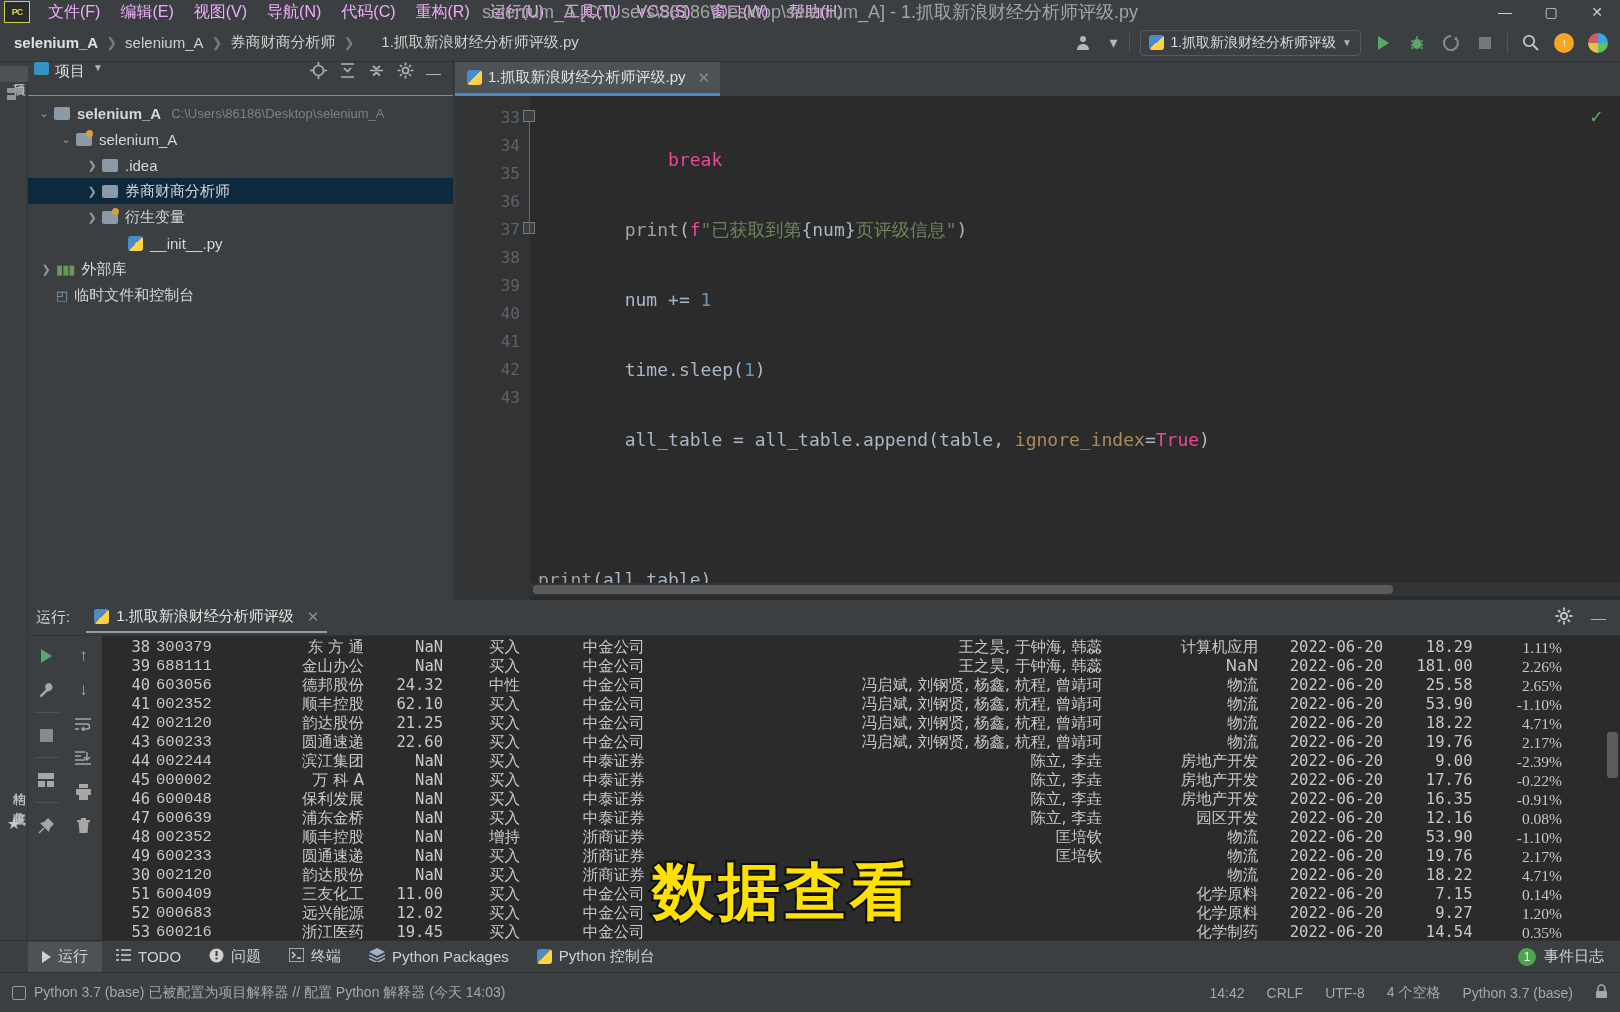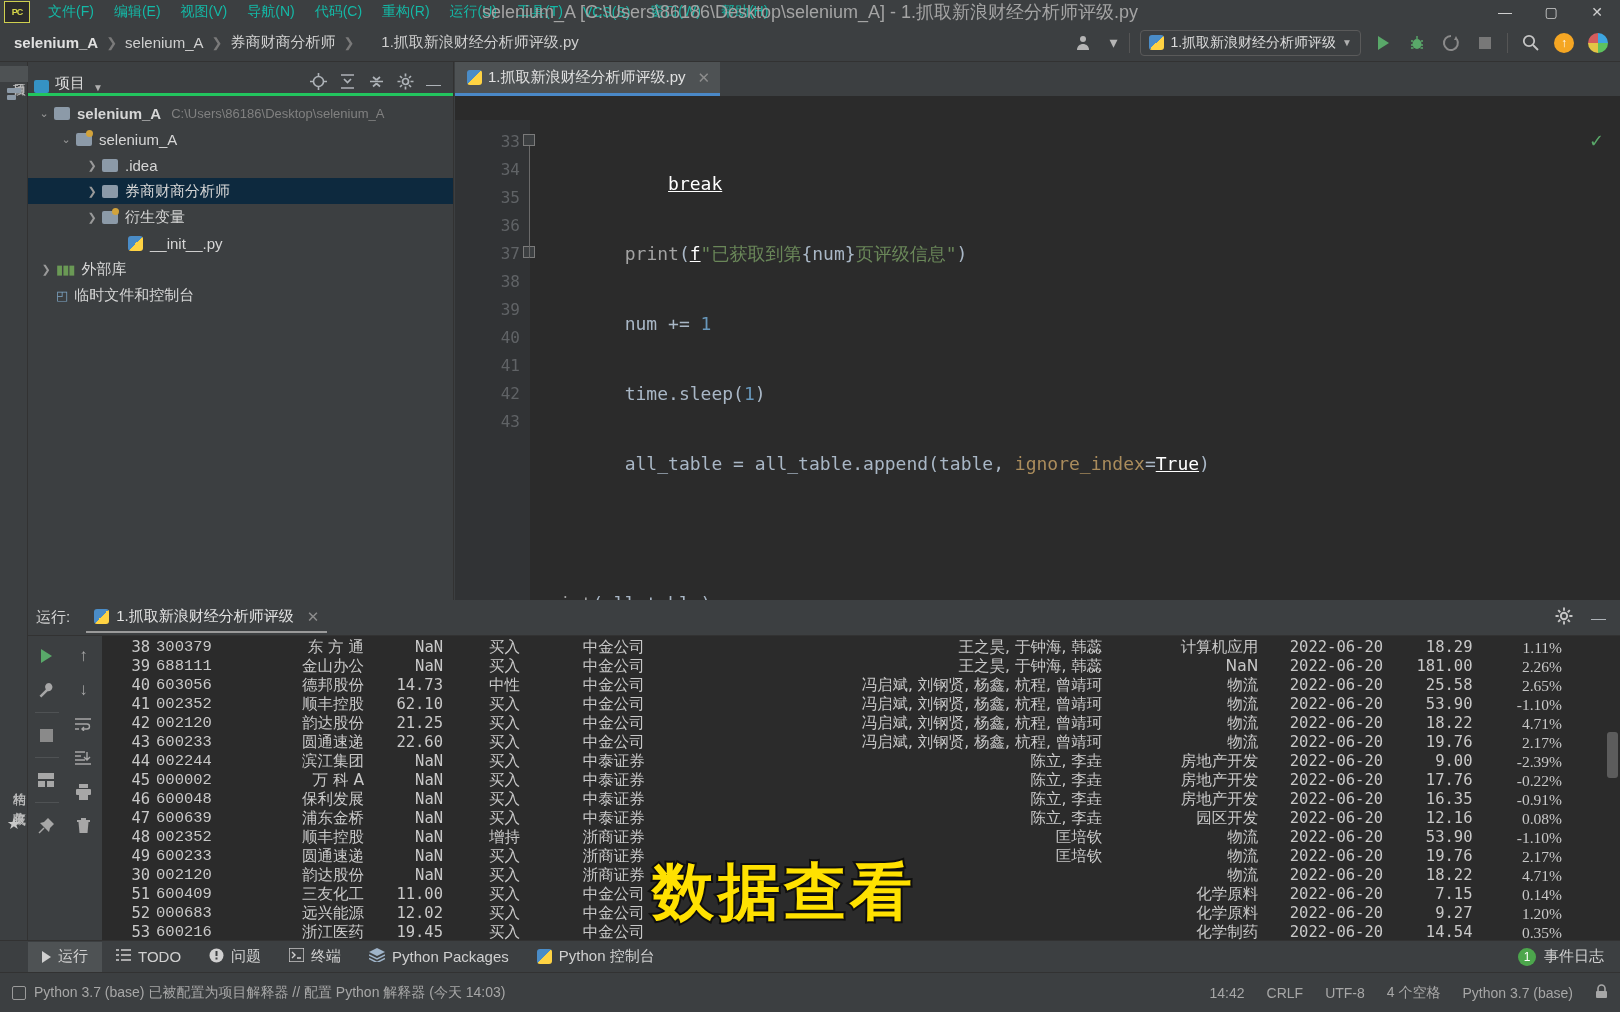--- a/index.html
+++ b/index.html
@@ -18,21 +18,21 @@
     background: #3c3f41; display: flex; align-items: center;
   }
   .logo-box {
     width: 26px; height: 22px; margin-left: 4px;
     background: #2b2b2b; border: 1px solid #cfd04f;
     display: flex; align-items: center; justify-content: center;
     font-size: 9px; color: #d8d84a; font-weight: bold; letter-spacing: -1px;
   }
   .menubar { display: flex; align-items: center; margin-left: 10px; gap: 4px; }
   .menu-item {
-    font-size: 14px; color: #14b8a6; padding: 2px 8px; white-space: nowrap;
+    font-size: 16px; color: #f0abfc; padding: 2px 8px; white-space: nowrap;
   }
   .win-title {
     position: absolute; left: 0; right: 0; text-align: center;
     font-size: 18px; color: #a4a4a4; pointer-events: none;
   }
   .win-ctrls {
     margin-left: auto; display: flex; align-items: center; gap: 0px; z-index: 5;
   }
   .win-btn {
     width: 46px; height: 24px; display: flex; align-items: center;
@@ -94,22 +94,22 @@
   }
   .vtab.sel { background: #4e5254; }
   .strip-icon { width: 28px; text-align:center; color:#a9b7c6; font-size: 14px; margin: 6px 0;}
 
   
   .project-panel {
     position: absolute; left: 28px; top: 62px; width: 426px; height: 538px;
     background: #3c3f41; border-right: 1px solid #323232;
   }
   .panel-head {
-    height: 34px; display: flex; align-items: flex-end; padding: 0 6px;
-    border-bottom: 3px solid #22c55e;
+    height: 34px; display: flex; align-items: flex-start; padding: 0 6px;
+    border-bottom: 1px solid #22c55e;
   }
   .panel-title { font-size: 15px; color: #dcdcdc; margin-left: 6px; }
   .blue-sq { width: 15px; height: 13px; background: #3592c4; border-radius: 2px; }
   .chev-dn { margin-left: 8px; color: #b0b0b0; font-size: 10px; }
   .panel-head-right { margin-left: auto; display: flex; align-items: center; gap: 12px; padding-right: 6px;}
   .ph-icon { color: #aeb3b8; font-size: 15px; }
 
   .tree { padding-top: 4px; font-size: 15px; }
   .tree-row {
     height: 26px; display: flex; align-items: center; color: #d6d6d6;
@@ -137,42 +137,42 @@
   }
   .tabstrip {
     height: 34px; background: #3c3f41; display: flex; align-items: flex-end;
   }
   .etab {
     height: 34px; display: flex; align-items: center; gap: 6px;
     padding: 0 10px 0 12px; background: #4e5254; font-size: 15px; color: #e0e0e0;
     border-bottom: 3px solid #4a88c7;
   }
   .etab .x { color: #8d8d8d; font-size: 15px; margin-left: 6px; }
-  .code-wrap { position: relative; height: 504px; background: #2b2b2b; margin-top: 24px; }
+  .code-wrap { position: relative; height: 504px; background: #2b2b2b; }
   .gutter {
     position: absolute; left: 0; top: 0; width: 75px; height: 100%;
     background: #313335; text-align: right; color: #606366;
     font-family: "DejaVu Sans Mono", monospace; font-size: 16px;
     padding-top: 8px;
   }
   .gline { height: 28px; line-height: 28px; padding-right: 10px; }
   .foldcol {
     position: absolute; left: 60px; top: 0; width: 22px; height: 100%;
   }
   .fold-mark {
     position: absolute; width: 12px; height: 12px; left: 8px;
     border: 1px solid #7a7a7a; background: #3c3f41;
   }
   .code {
     position: absolute; left: 75px; top: 0; right: 0; height: 100%;
     font-family: "DejaVu Sans Mono", monospace; font-size: 18px;
     padding-top: 8px; white-space: pre; overflow: hidden;
   }
   .cline { height: 28px; line-height: 28px; padding-left: 8px; color: #a9b7c6; }
-  .k-kw { color: #ffffff; text-decoration: underline; }
+  .k-kw { color: #ec4899; }
   .k-fn { color: #a3a3a3; }
   .k-str { color: #6a8759; }
   .k-num { color: #6897bb; }
   .k-kwarg { color: #aa8c5c; }
   .k-brace { color: #a9b7c6; }
   .k-fstr-v { color: #a9b7c6; }
   .check-ok { position: absolute; right: 16px; top: 10px; color: #59a869; font-size: 18px;}
   .ed-scroll-h {
     position: absolute; left: 78px; bottom: 6px; width: 860px; height: 9px;
     background: #5b5b5b; border-radius: 4px;
@@ -597,21 +597,21 @@
               <td class="c-anal">王之昊, 于钟海, 韩蕊</td>
               <td class="c-ind">NaN</td>
               <td class="c-date">2022-06-20</td>
               <td class="c-tgt">181.00</td>
               <td class="c-pct">2.26%</td>
             </tr>
             <tr>
               <td class="c-idx">40</td>
               <td class="c-code">603056</td>
               <td class="c-name">德邦股份</td>
-              <td class="c-price">14.73</td>
+              <td class="c-price">24.32</td>
               <td class="c-rate">中性</td>
               <td class="c-brok">中金公司</td>
               <td class="c-anal">冯启斌, 刘钢贤, 杨鑫, 杭程, 曾靖珂</td>
               <td class="c-ind">物流</td>
               <td class="c-date">2022-06-20</td>
               <td class="c-tgt">25.58</td>
               <td class="c-pct">2.65%</td>
             </tr>
             <tr>
               <td class="c-idx">41</td>

